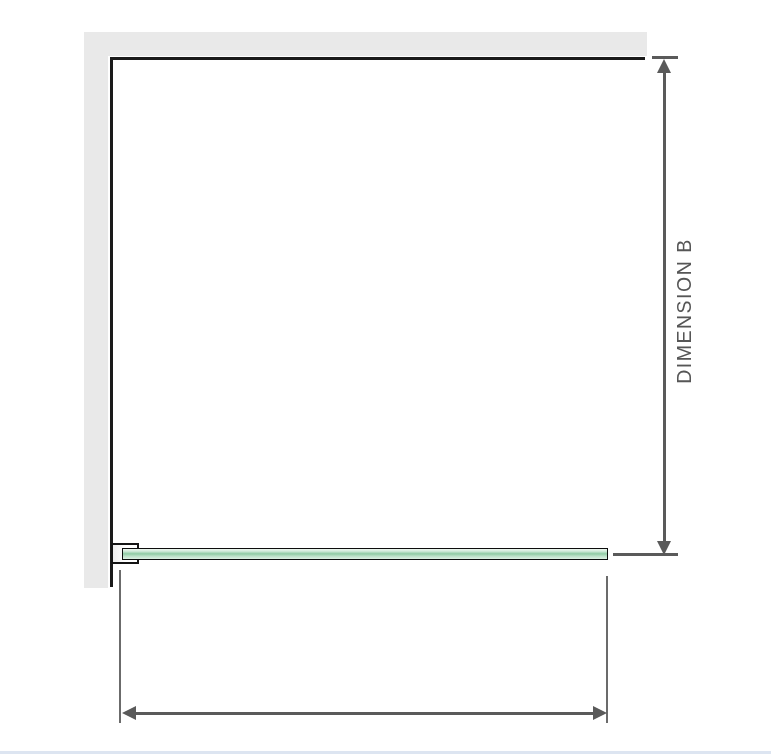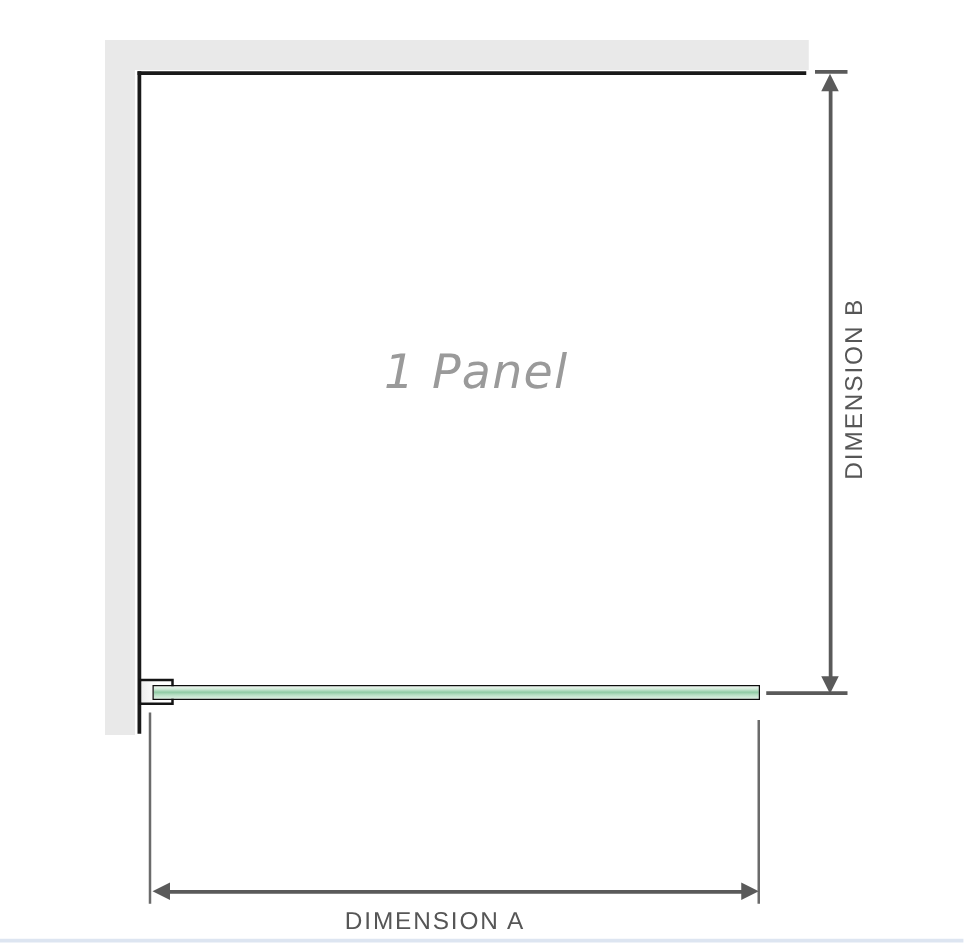--- a/index.html
+++ b/index.html
@@ -118,34 +118,32 @@
 <body>
 
 <div class="stage">
 
   <div class="abs wall-top"></div>
   <div class="abs wall-left"></div>
 
   <div class="abs face-line-top"></div>
   <div class="abs face-line-left"></div>
 
-  <div class="abs panel-label">1 Panel</div>
 
   <div class="abs bracket"></div>
   <div class="abs glass"></div>
 
   <div class="abs dim dimb-tick-top"></div>
   <div class="abs dim dimb-tick-bottom"></div>
   <div class="abs dim dimb-shaft"></div>
   <div class="abs dimb-arrow-top"></div>
   <div class="abs dimb-arrow-bottom"></div>
   <div class="abs dimb-label">DIMENSION B</div>
 
   <div class="abs dima-ext-left"></div>
   <div class="abs dima-ext-right"></div>
   <div class="abs dim dima-shaft"></div>
   <div class="abs dima-arrow-left"></div>
   <div class="abs dima-arrow-right"></div>
-  <div class="abs dima-label">DIMENSION A</div>
 
   <div class="abs footer-line"></div>
 
 </div>
 
 </body></html>

